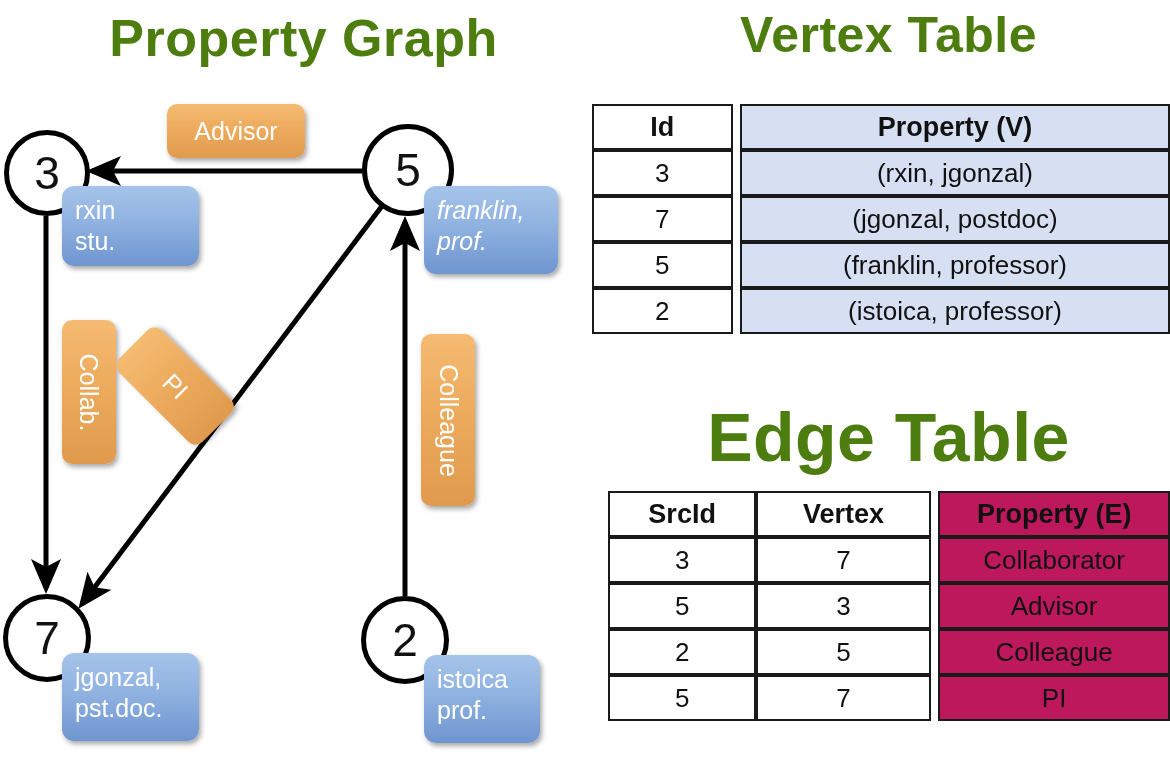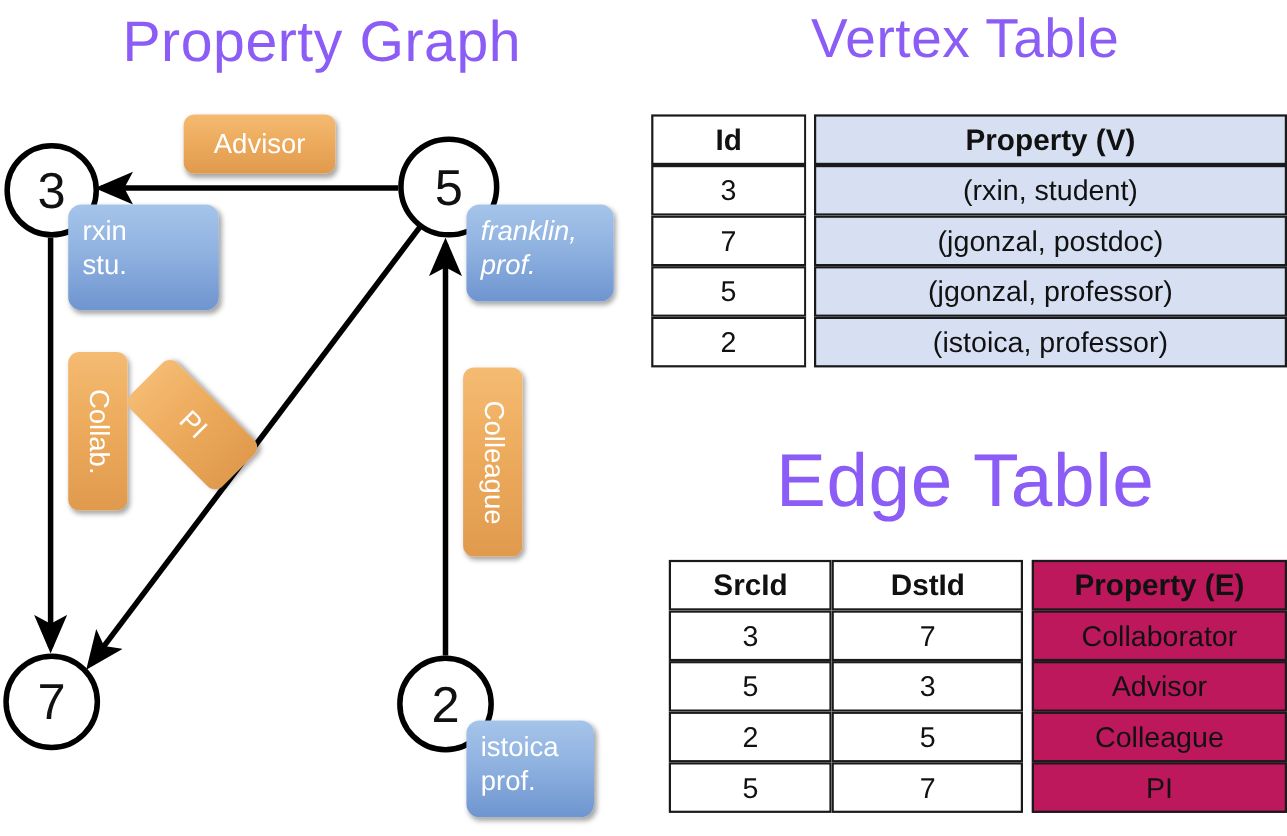--- a/index.html
+++ b/index.html
@@ -13,24 +13,25 @@
     position: relative;
     overflow: hidden;
     font-family: "Liberation Sans", sans-serif;
     color: #000000;
   }
 
   
   .title {
     position: absolute;
     font-family: "Liberation Sans", sans-serif;
-    font-weight: 400;
-    color: #8b5cf6;
+    font-weight: 700;
+    color: #4d7c0f;
     white-space: nowrap;
     letter-spacing: 0.5px;
+    padding-left: 11px;
   }
   #title-property-graph {
     left: 0; top: 8px; width: 585px;
     text-align: center;
     font-size: 52px;
   }
   #title-vertex-table {
     left: 585px; top: 6px; width: 585px;
     text-align: center;
     font-size: 50px;
@@ -129,21 +130,21 @@
     background: #ffffff;
   }
   .fill-blue { background: #d6e0f2; }
   .fill-orange { background: #be185d; }
   .fill-white { background: #ffffff; }
 
   #vertex-table { left: 592px; top: 104px; }
   #vertex-table .c-id { width: 152px; }
   #vertex-table .c-prop { width: 461px; }
 
-  #edge-table { left: 608px; top: 491px; margin-top: 18px; }
+  #edge-table { left: 608px; top: 491px; }
   #edge-table .c-src { width: 153px; }
   #edge-table .c-dst { width: 180px; }
   #edge-table .c-prop { width: 237px; }
 </style>
 </head>
 <body>
 
 <div class="title" id="title-property-graph">Property Graph</div>
 
 <div class="title" id="title-vertex-table">Vertex Table</div>
@@ -174,30 +175,34 @@
   <div class="node" style="left:362px; top:124px; width:92px; height:92px;">
     <span>5</span>
   </div>
   <div class="node" style="left:3px; top:594px; width:88px; height:88px;">
     <span>7</span>
   </div>
   <div class="node" style="left:361px; top:596px; width:88px; height:88px;">
     <span>2</span>
   </div>
 
-  <div class="vbox" style="left:62px; top:186px; width:137px; height:96px;">
+  <div class="vbox" style="left:62px; top:186px; width:137px; height:80px;">
     <div>rxin</div>
     <div>stu.</div>
   </div>
 
   <div class="vbox" style="left:424px; top:186px; width:134px; height:88px;font-style:italic;">
     <div>franklin,</div>
     <div>prof.</div>
   </div>
 
+  <div class="vbox" style="left:62px; top:653px; width:137px; height:88px;">
+    <div>jgonzal,</div>
+    <div>pst.doc.</div>
+  </div>
 
   <div class="vbox" style="left:424px; top:655px; width:116px; height:88px;">
     <div>istoica</div>
     <div>prof.</div>
   </div>
 
   <div class="ebox" style="left:167px; top:104px; width:138px; height:54px;">
     <span>Advisor</span>
   </div>
 
@@ -220,45 +225,45 @@
     <tr>
       <th class="c-id fill-white">Id</th>
       <td class="spacer-col"></td>
       <th class="c-prop fill-blue">Property (V)</th>
     </tr>
   </thead>
   <tbody>
     <tr>
       <td class="c-id fill-white">3</td>
       <td class="spacer-col"></td>
-      <td class="c-prop fill-blue">(rxin, student)</td>
+      <td class="c-prop fill-blue">(rxin, jgonzal)</td>
     </tr>
     <tr>
       <td class="c-id fill-white">7</td>
       <td class="spacer-col"></td>
       <td class="c-prop fill-blue">(jgonzal, postdoc)</td>
     </tr>
     <tr>
       <td class="c-id fill-white">5</td>
       <td class="spacer-col"></td>
-      <td class="c-prop fill-blue">(jgonzal, professor)</td>
+      <td class="c-prop fill-blue">(franklin, professor)</td>
     </tr>
     <tr>
       <td class="c-id fill-white">2</td>
       <td class="spacer-col"></td>
       <td class="c-prop fill-blue">(istoica, professor)</td>
     </tr>
   </tbody>
 </table>
 
 <table class="tbl" id="edge-table">
   <thead>
     <tr>
       <th class="c-src fill-white">SrcId</th>
-      <th class="c-dst fill-white">DstId</th>
+      <th class="c-dst fill-white">Vertex</th>
       <td class="spacer-col"></td>
       <th class="c-prop fill-orange">Property (E)</th>
     </tr>
   </thead>
   <tbody>
     <tr>
       <td class="c-src fill-white">3</td>
       <td class="c-dst fill-white">7</td>
       <td class="spacer-col"></td>
       <td class="c-prop fill-orange">Collaborator</td>

